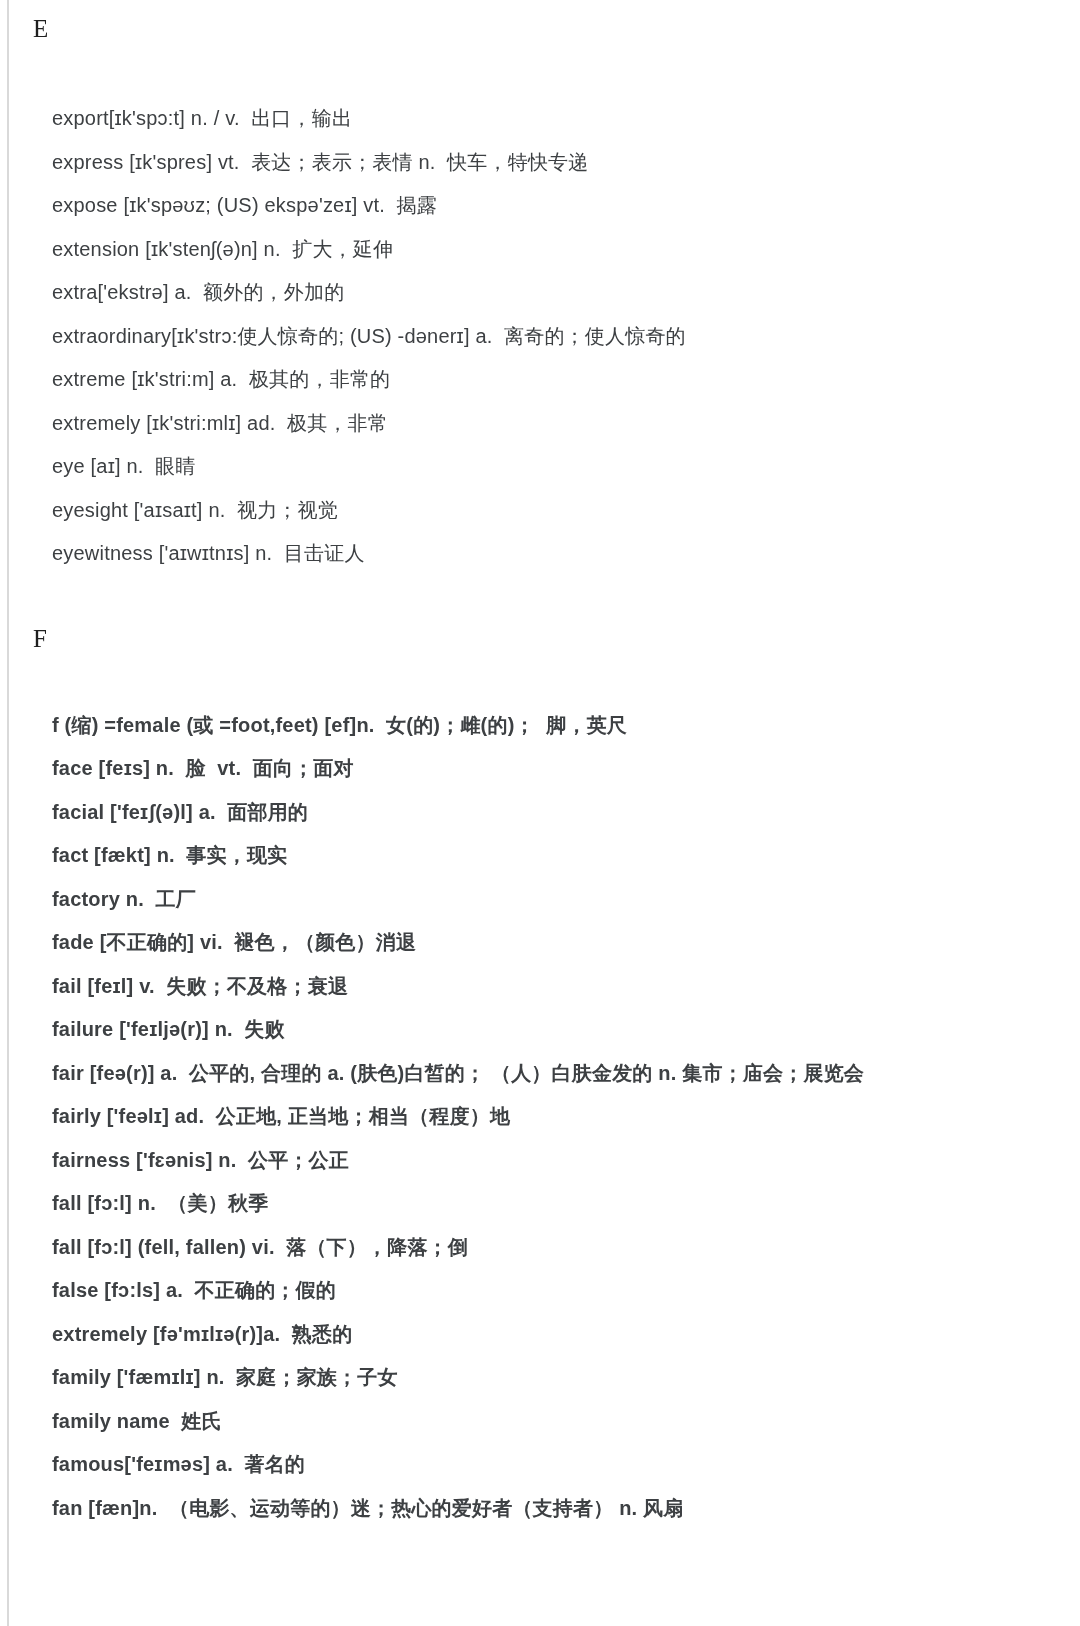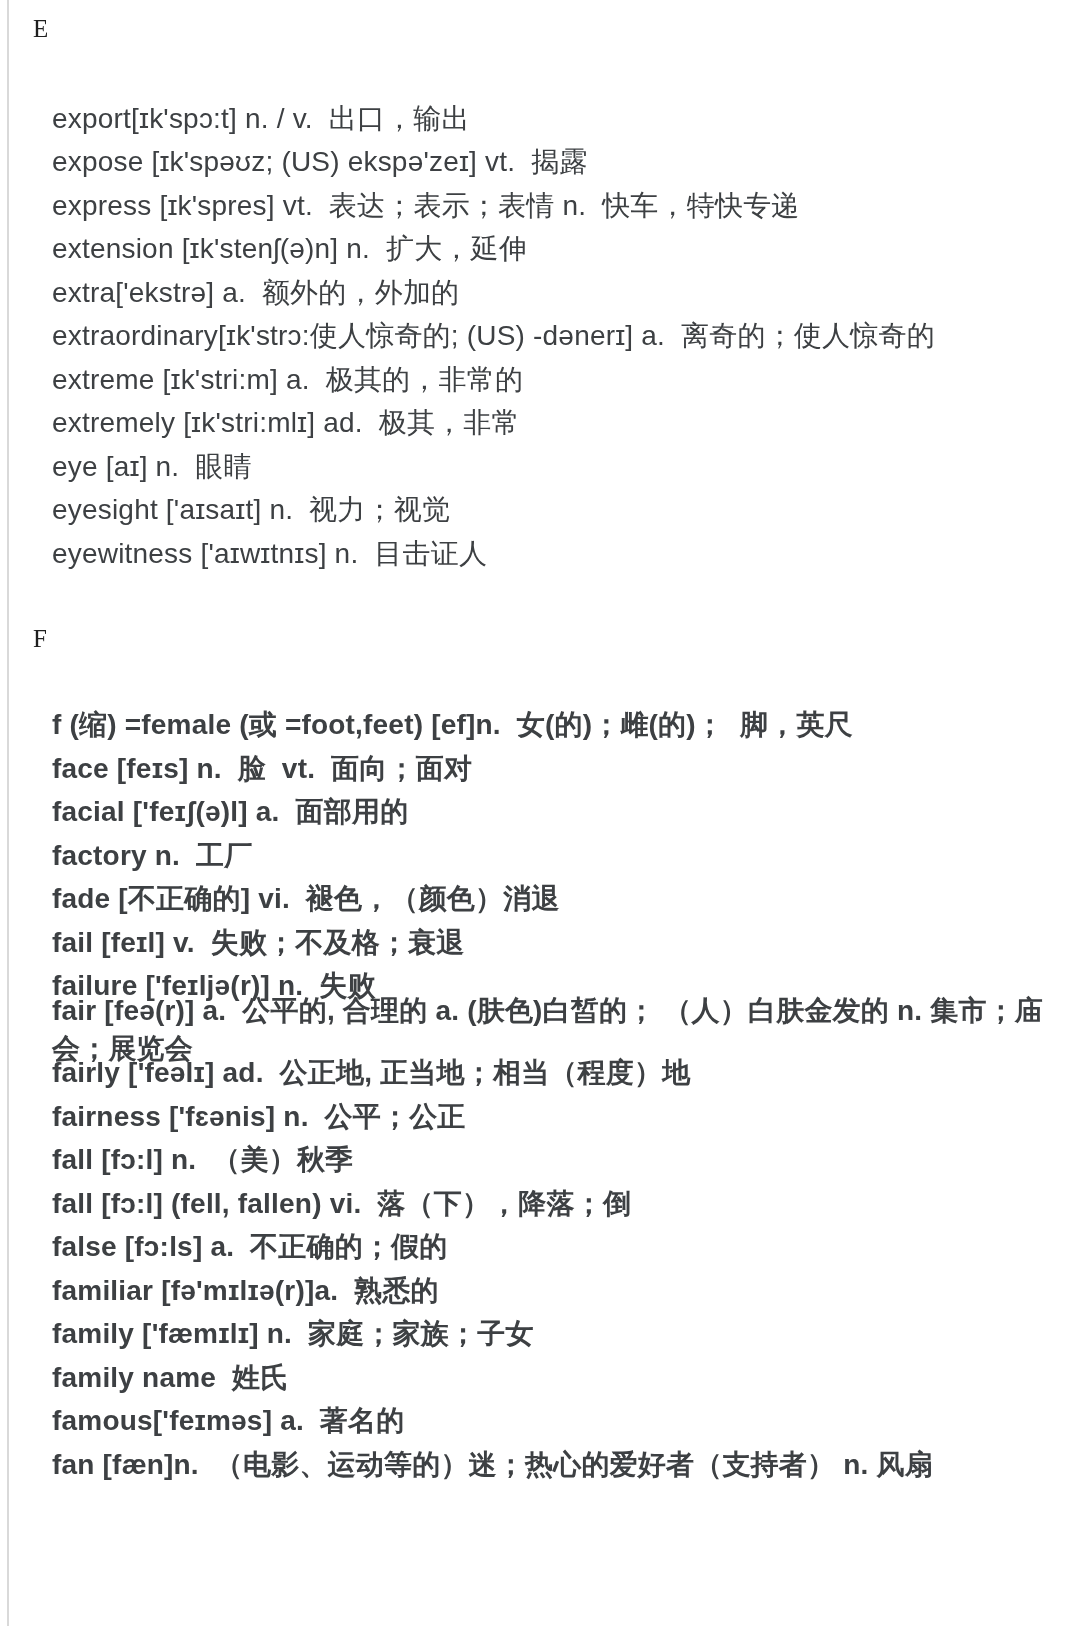--- a/index.html
+++ b/index.html
@@ -44,64 +44,65 @@
   }
   .entries.f-entries {
     margin-top: 50px;
     font-weight: bold;
   }
   .entry {
     margin: 0;
     height: 43.5px;
     display: flex;
     align-items: center;
-    font-size: 28px;
+    font-size: 20px;
     white-space: pre-wrap;
     letter-spacing: 0.2px;
   }
 </style>
 </head>
 <body>
 
 <div class="left-border"></div>
 
 <div class="content">
 
   <h2 class="section-letter">E</h2>
 
   <div class="entries">
     <p class="entry">export[ɪk'spɔ:t] n. / v.  出口，输出</p>
+    <p class="entry">express [ɪk'spres] vt.  表达；表示；表情 n.  快车，特快专递</p>
     <p class="entry">expose [ɪk'spəʊz; (US) ekspə'zeɪ] vt.  揭露</p>
-    <p class="entry">express [ɪk'spres] vt.  表达；表示；表情 n.  快车，特快专递</p>
     <p class="entry">extension [ɪk'stenʃ(ə)n] n.  扩大，延伸</p>
     <p class="entry">extra['ekstrə] a.  额外的，外加的</p>
     <p class="entry">extraordinary[ɪk'strɔ:使人惊奇的; (US) -dənerɪ] a.  离奇的；使人惊奇的</p>
     <p class="entry">extreme [ɪk'stri:m] a.  极其的，非常的</p>
     <p class="entry">extremely [ɪk'stri:mlɪ] ad.  极其，非常</p>
     <p class="entry">eye [aɪ] n.  眼睛</p>
     <p class="entry">eyesight ['aɪsaɪt] n.  视力；视觉</p>
     <p class="entry">eyewitness ['aɪwɪtnɪs] n.  目击证人</p>
   </div>
 
   <h2 class="section-letter f-heading">F</h2>
 
   <div class="entries f-entries">
     <p class="entry">f (缩) =female (或 =foot,feet) [ef]n.  女(的)；雌(的)；  脚，英尺</p>
     <p class="entry">face [feɪs] n.  脸  vt.  面向；面对</p>
     <p class="entry">facial ['feɪʃ(ə)l] a.  面部用的</p>
+    <p class="entry">fact [fækt] n.  事实，现实</p>
     <p class="entry">factory n.  工厂</p>
     <p class="entry">fade [不正确的] vi.  褪色，（颜色）消退</p>
     <p class="entry">fail [feɪl] v.  失败；不及格；衰退</p>
     <p class="entry">failure ['feɪljə(r)] n.  失败</p>
     <p class="entry">fair [feə(r)] a.  公平的, 合理的 a. (肤色)白皙的； （人）白肤金发的 n. 集市；庙会；展览会</p>
     <p class="entry">fairly ['feəlɪ] ad.  公正地, 正当地；相当（程度）地</p>
     <p class="entry">fairness ['fɛənis] n.  公平；公正</p>
     <p class="entry">fall [fɔ:l] n.  （美）秋季</p>
     <p class="entry">fall [fɔ:l] (fell, fallen) vi.  落（下），降落；倒</p>
     <p class="entry">false [fɔ:ls] a.  不正确的；假的</p>
-    <p class="entry">familiar [fə'mɪlɪə(r)]a.  熟悉的</p>
+    <p class="entry">extremely [fə'mɪlɪə(r)]a.  熟悉的</p>
     <p class="entry">family ['fæmɪlɪ] n.  家庭；家族；子女</p>
     <p class="entry">family name  姓氏</p>
     <p class="entry">famous['feɪməs] a.  著名的</p>
     <p class="entry">fan [fæn]n.  （电影、运动等的）迷；热心的爱好者（支持者） n. 风扇</p>
   </div>
 
 </div>
 
 </body></html>

